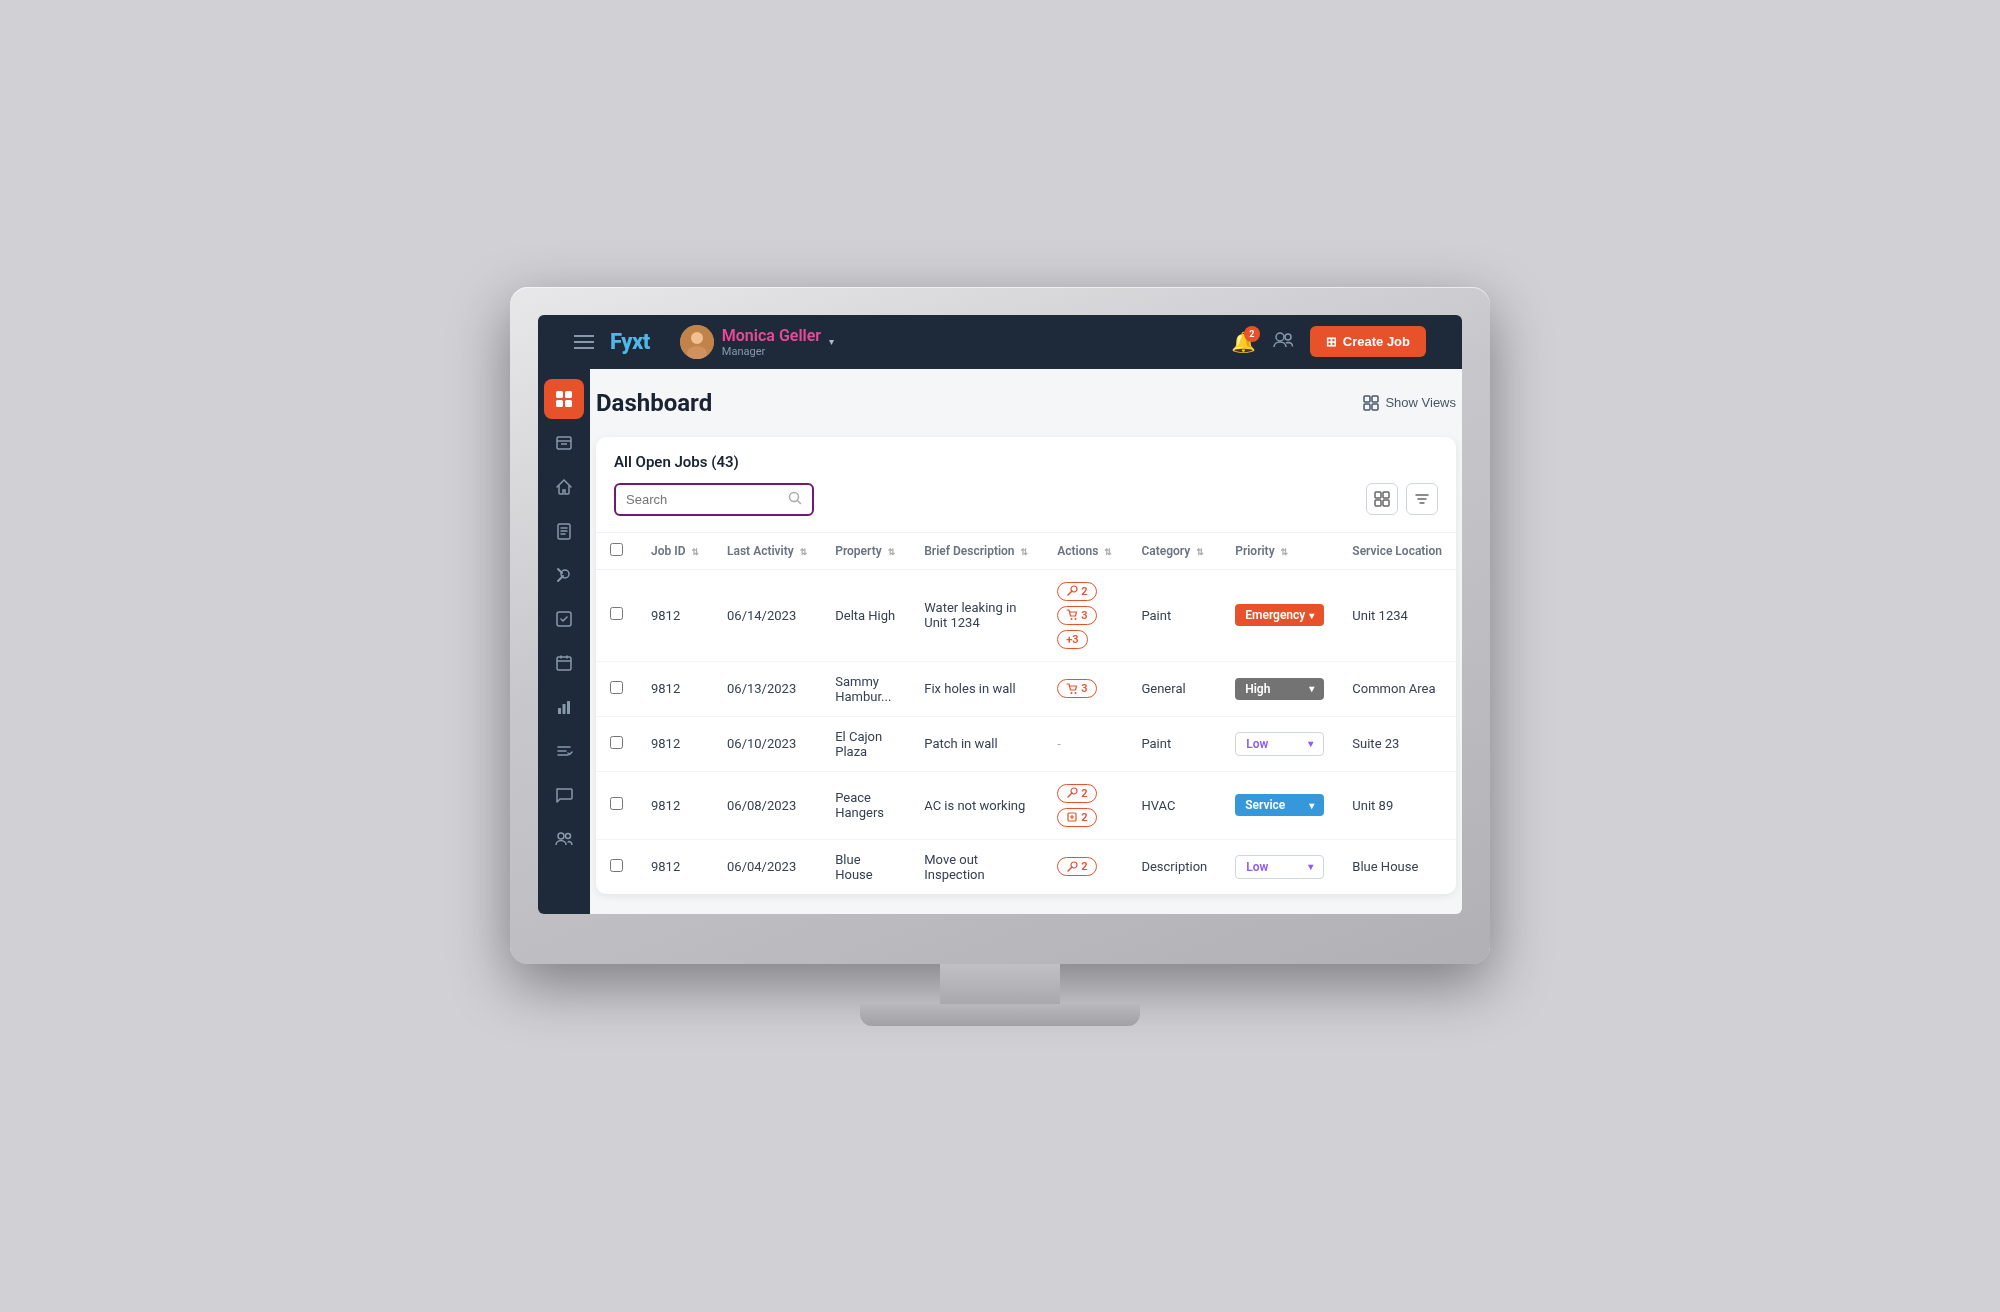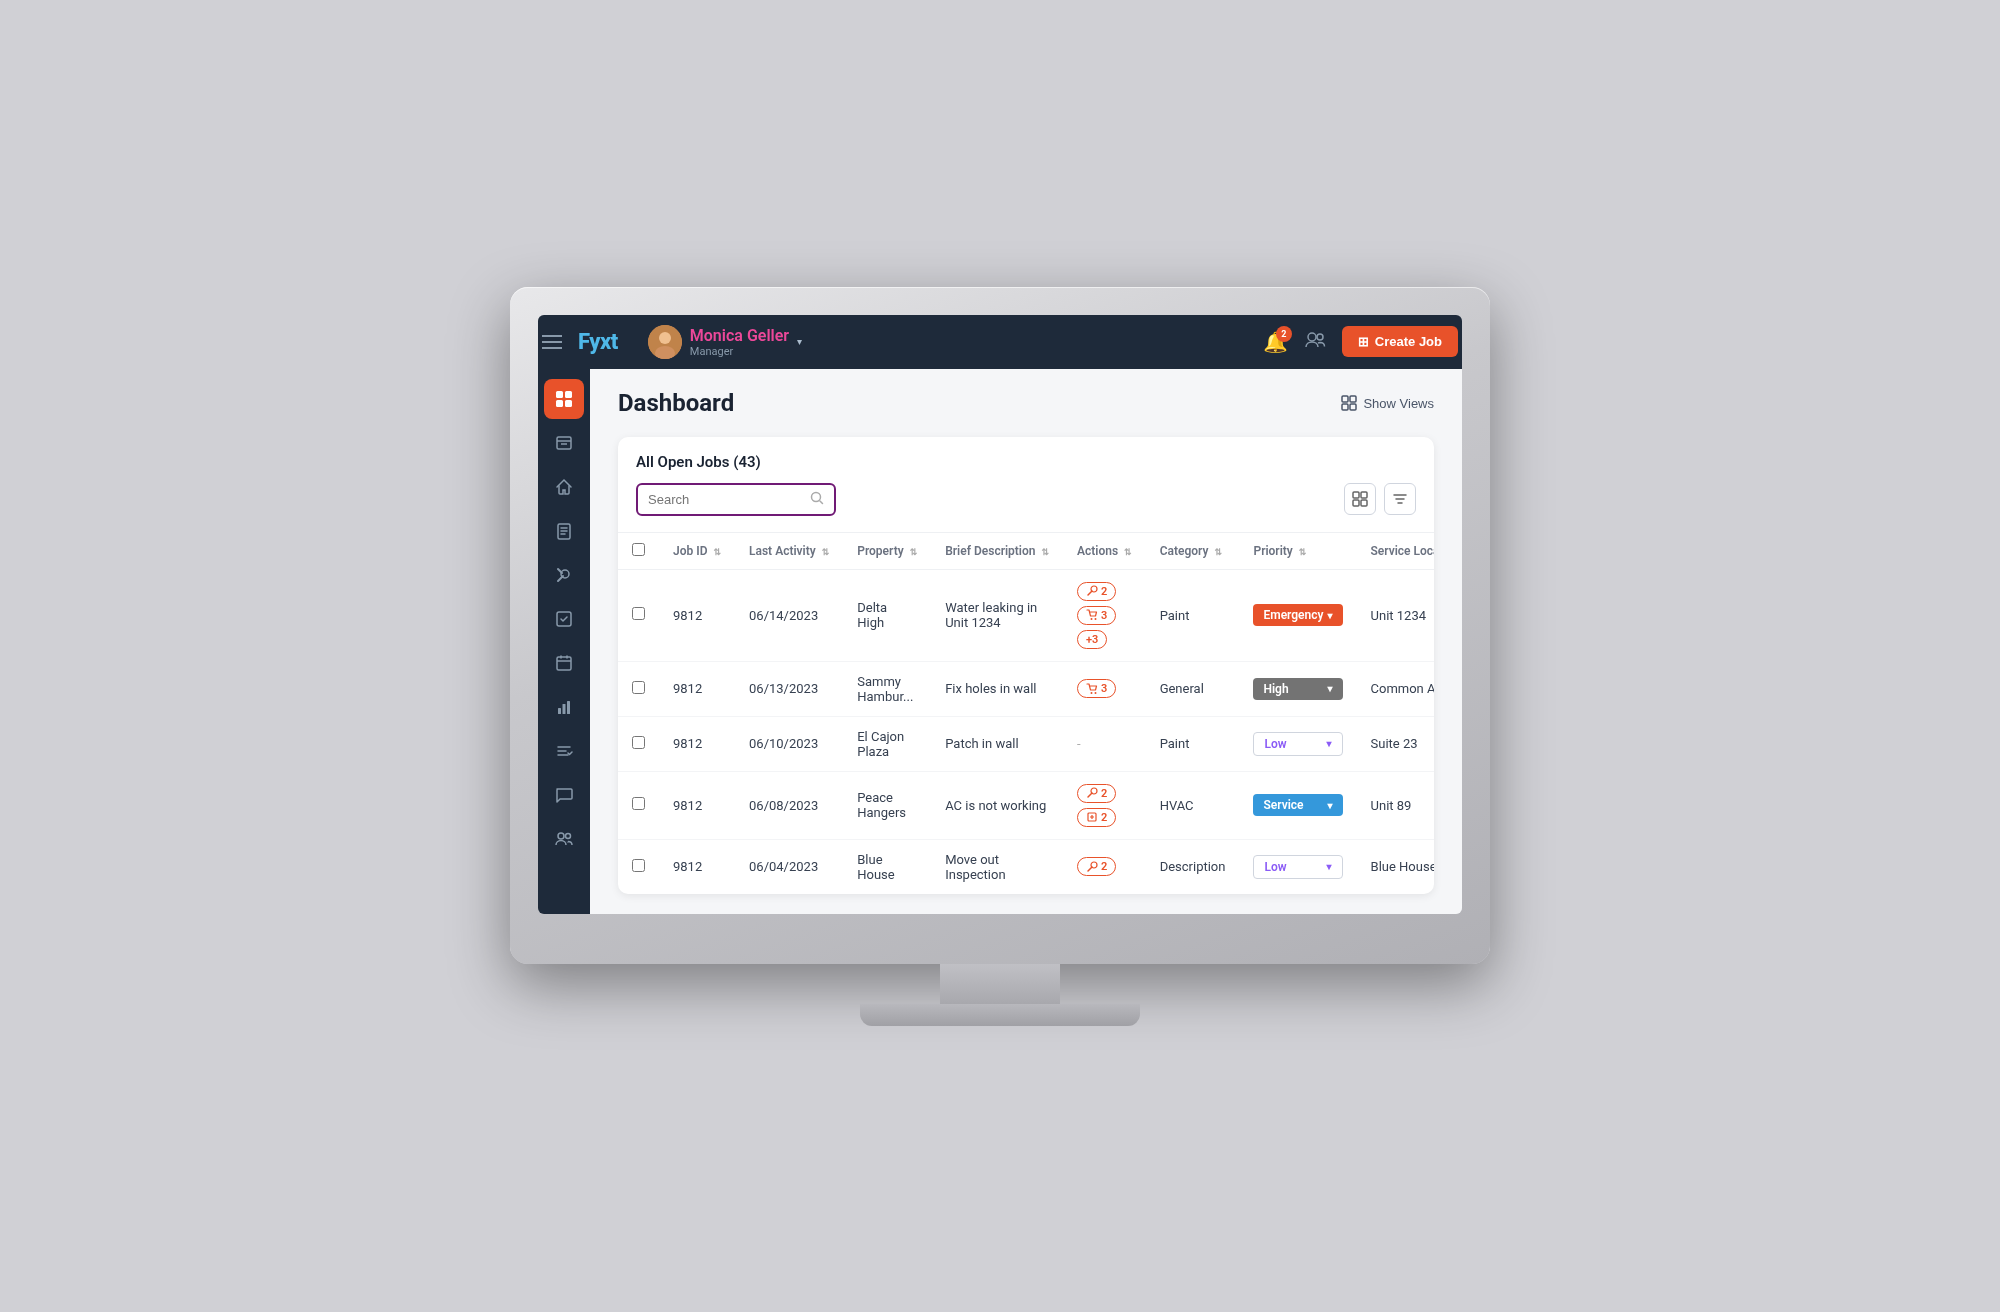--- a/index.html
+++ b/index.html
@@ -49,21 +49,21 @@
       background: linear-gradient(to bottom, #b8b8bd, #a0a0a5);
       border-radius: 0 0 12px 12px;
       margin: 0 auto;
     }
 
     
     .top-nav {
       background: #1e2a3a;
       display: flex;
       align-items: center;
-      padding: 0 4px;
+      padding: 0 36px;
       height: 54px;
       gap: 16px;
     }
 
     .nav-hamburger {
       color: #8899aa;
       font-size: 18px;
       cursor: pointer;
       display: flex;
       flex-direction: column;
@@ -205,40 +205,40 @@
 
     .sidebar-item.active {
       background: #e8522a;
       color: white;
     }
 
     
     .main-content {
       flex: 1;
       background: #f5f6f8;
-      padding: 20px 28px;
+      padding: 20px 6px;
       overflow: auto;
     }
 
     .page-header {
       display: flex;
       align-items: center;
       justify-content: space-between;
       margin-bottom: 20px;
     }
 
     .page-title {
       font-size: 24px;
       font-weight: 700;
       color: #1a2332;
     }
 
     .show-views-btn {
       display: flex;
-      align-items: flex-end;
+      align-items: center;
       gap: 6px;
       color: #4a5568;
       font-size: 13px;
       cursor: pointer;
       background: none;
       border: none;
     }
 
     
     .table-card {

